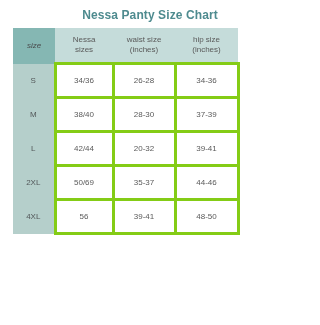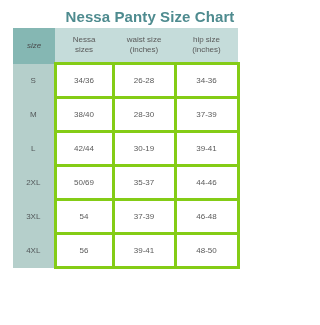--- a/index.html
+++ b/index.html
@@ -18,21 +18,21 @@
     width: 300px;
     height: 325px;
     background: #ffffff;
   }
   .chart-title {
     position: absolute;
     top: 8px;
     left: 0;
     width: 300px;
     text-align: center;
-    font-size: 15px;
+    font-size: 12px;
     font-weight: bold;
     color: #4e8b8f;
     letter-spacing: 0.1px;
   }
   .size-table {
     position: absolute;
     left: 13px;
     top: 28px;
     width: 225px;
     border-collapse: collapse;
@@ -124,34 +124,28 @@
       </tr>
       <tr>
         <td class="col-size">M</td>
         <td>38/40</td>
         <td>28-30</td>
         <td>37-39</td>
       </tr>
       <tr>
         <td class="col-size">L</td>
         <td>42/44</td>
-        <td>30-19</td>
+        <td>20-32</td>
         <td>39-41</td>
       </tr>
       <tr>
         <td class="col-size">2XL</td>
         <td>50/69</td>
         <td>35-37</td>
         <td>44-46</td>
-      </tr>
-      <tr>
-        <td class="col-size">3XL</td>
-        <td>54</td>
-        <td>37-39</td>
-        <td>46-48</td>
       </tr>
       <tr>
         <td class="col-size">4XL</td>
         <td>56</td>
         <td>39-41</td>
         <td>48-50</td>
       </tr>
     </tbody>
   </table>
 

